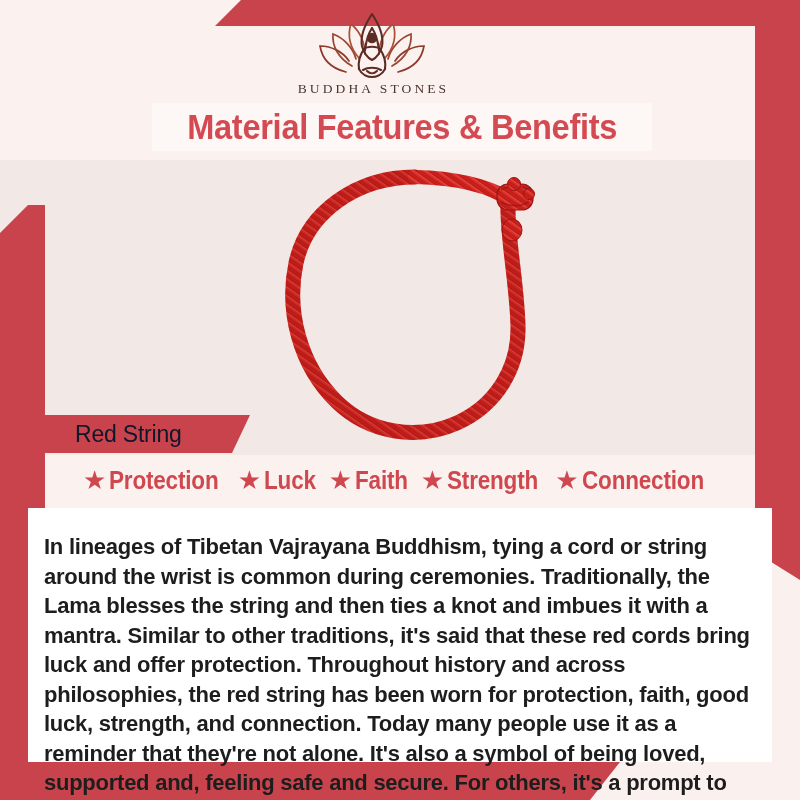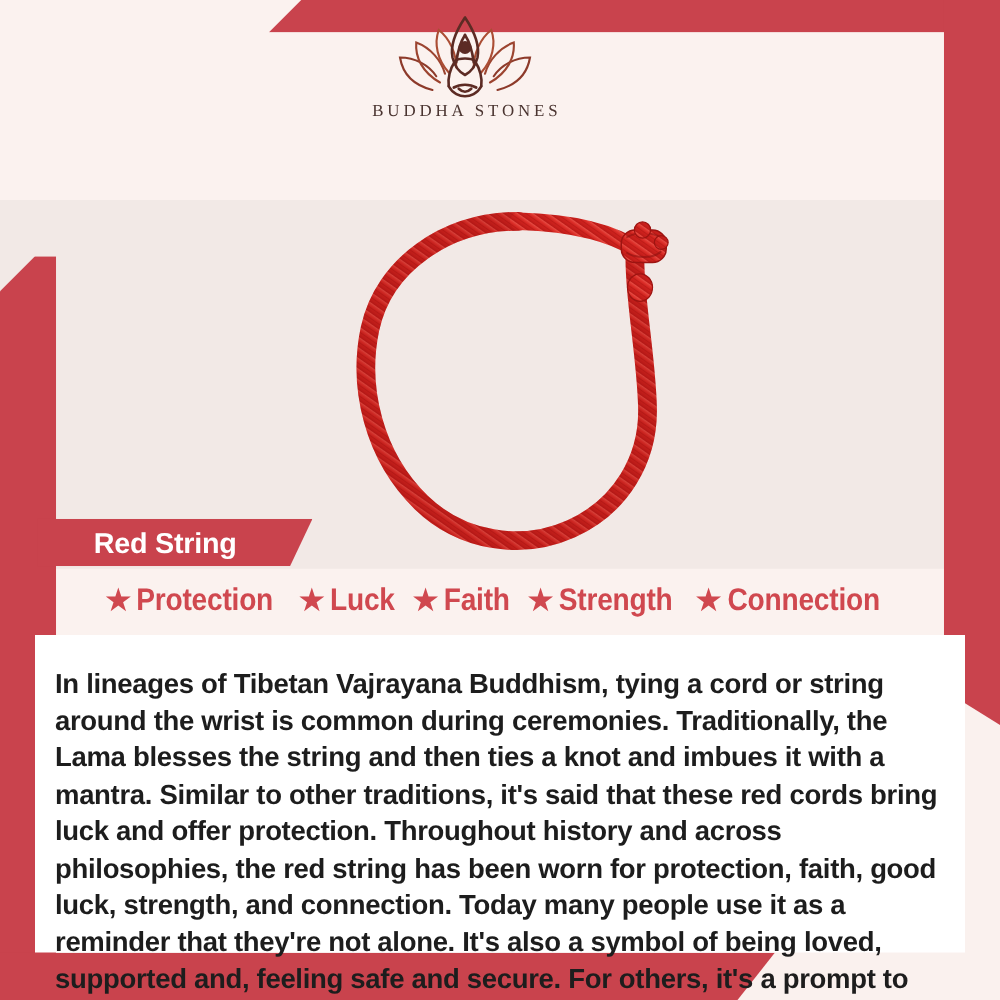--- a/index.html
+++ b/index.html
@@ -132,23 +132,23 @@
     left: 30px;
     width: 220px;
     height: 38px;
     background: #c9434d;
     clip-path: polygon(0 0, 100% 0, calc(100% - 18px) 100%, 0 100%);
     display: flex;
     align-items: center;
   }
   .name-banner-text {
     margin-left: 45px;
-    color: #ffffff;
+    color: #0f172a;
     font-size: 23px;
-    font-weight: bold;
+    font-weight: normal;
     letter-spacing: -0.2px;
   }
 
   
   .benefits {
     position: absolute;
     top: 466px;
     left: 0;
     width: 800px;
     display: flex;
@@ -240,20 +240,23 @@
 
           <path d="M43 61 C46 67 52 69 56 69 C60 69 66 67 69 61"></path>
           <path d="M47 62 C52 59 60 59 65 62"></path>
           <path d="M51 63 C54 66 58 66 61 63"></path>
         </g>
       </svg>
     </span>
     <div class="logo-text">BUDDHA STONES</div>
   </div>
 
+  <div class="title-band">
+    <div class="title-text">Material Features &amp; Benefits</div>
+  </div>
 
   <div class="product-photo">
     <svg width="300" height="300" viewBox="0 0 300 300" xmlns="http://www.w3.org/2000/svg">
       <defs>
         <linearGradient id="cordGrad" x1="0" y1="0" x2="0" y2="1">
           <stop offset="0%" stop-color="#e03a33"></stop>
           <stop offset="50%" stop-color="#d6241f"></stop>
           <stop offset="100%" stop-color="#b81a18"></stop>
         </linearGradient>
         <pattern id="braid" width="7" height="7" patternUnits="userSpaceOnUse" patternTransform="rotate(35)">

